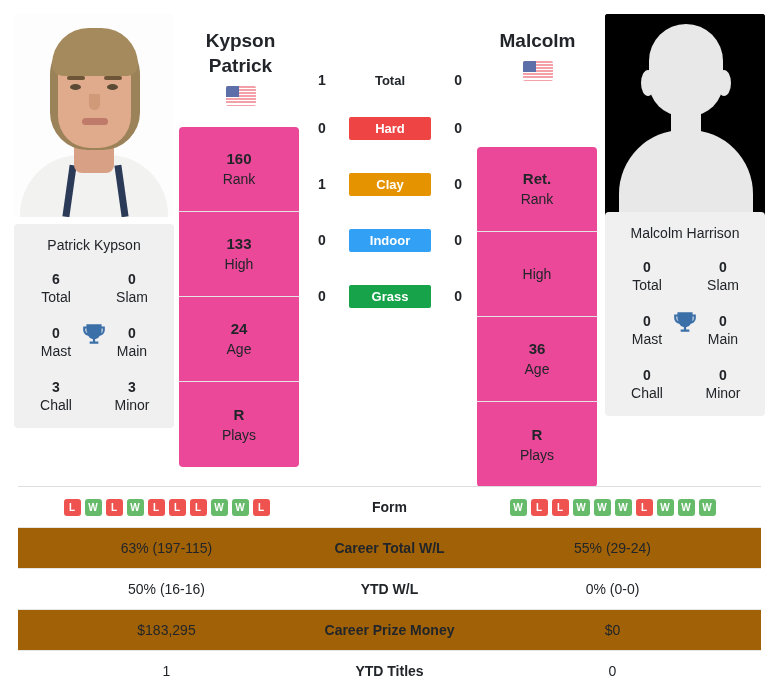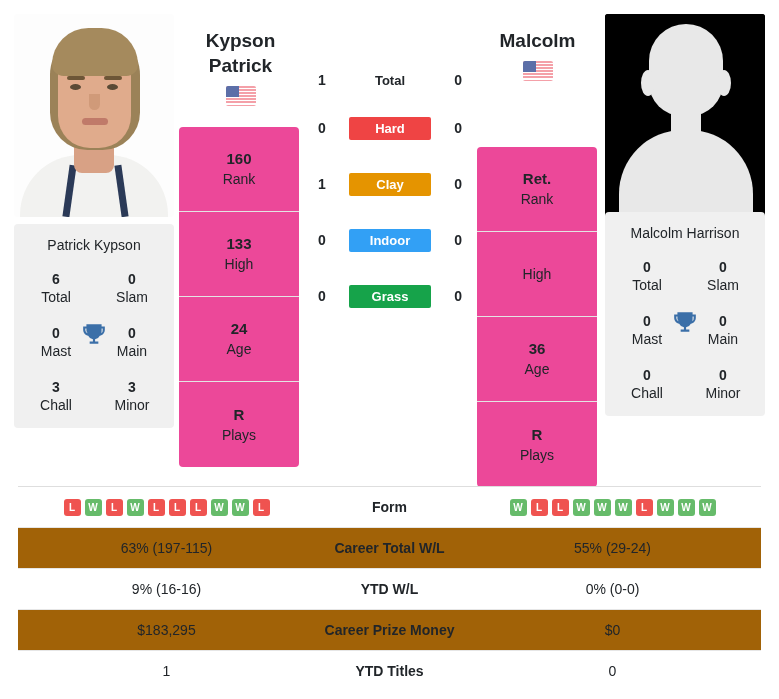--- a/index.html
+++ b/index.html
@@ -464,21 +464,21 @@
               <span class="badge W">W</span>
             </div>
         </td>
       </tr>
       <tr class="shaded">
         <td class="col-side">63% (197-115)</td>
         <td class="col-mid">Career Total W/L</td>
         <td class="col-side">55% (29-24)</td>
       </tr>
       <tr>
-        <td class="col-side">9% (16-16)</td>
+        <td class="col-side">50% (16-16)</td>
         <td class="col-mid">YTD W/L</td>
         <td class="col-side">0% (0-0)</td>
       </tr>
       <tr class="shaded">
         <td class="col-side">$183,295</td>
         <td class="col-mid">Career Prize Money</td>
         <td class="col-side">$0</td>
       </tr>
       <tr>
         <td class="col-side">1</td>

